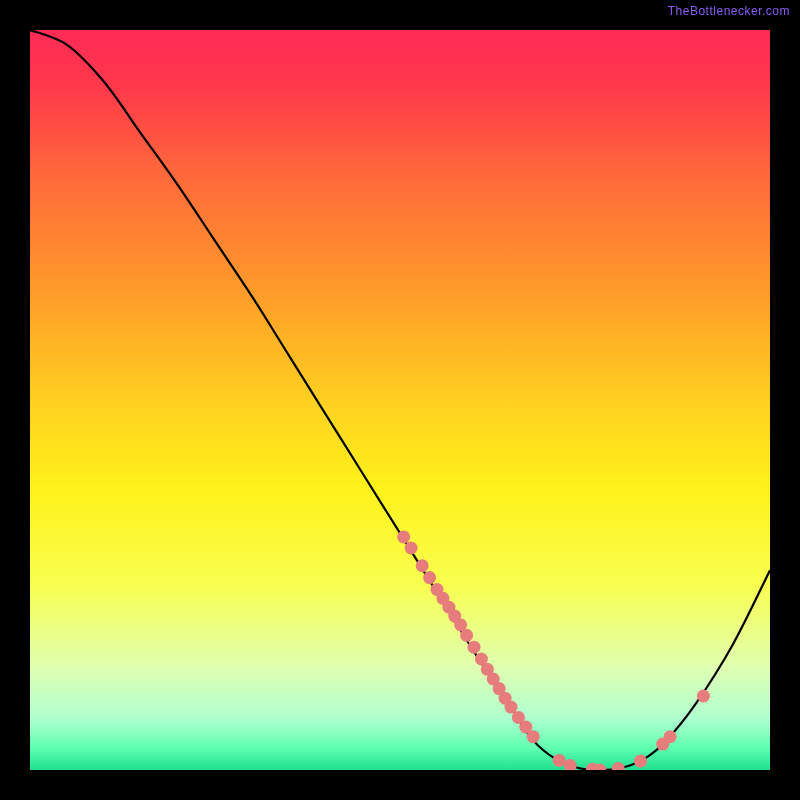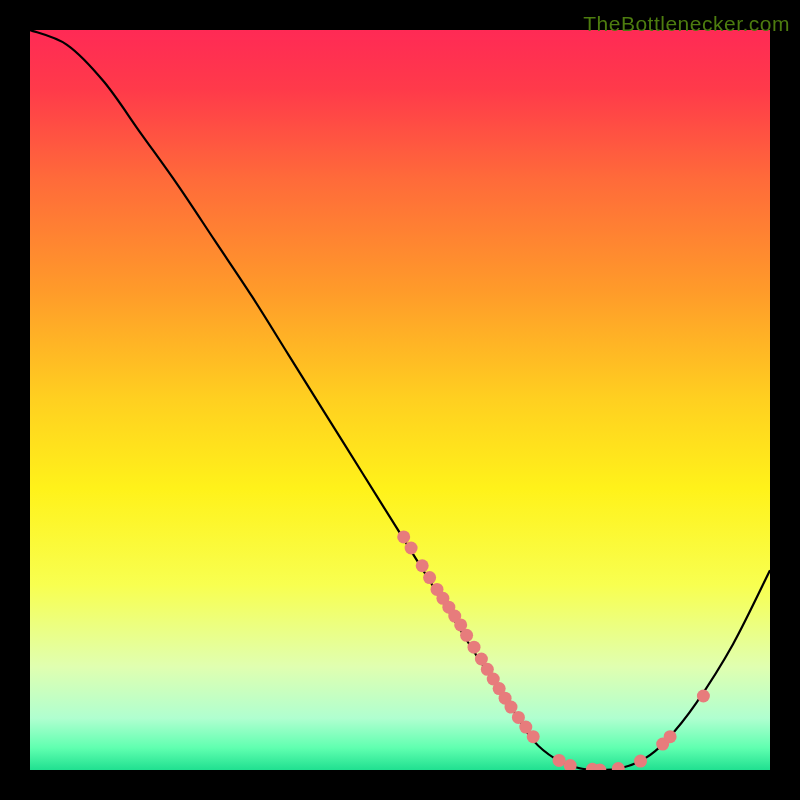--- a/index.html
+++ b/index.html
@@ -6,24 +6,24 @@
     margin: 0;
     padding: 0;
     width: 800px;
     height: 800px;
     background: #000;
     font-family: Arial, Helvetica, sans-serif;
     overflow: hidden;
   }
   .attribution {
     position: absolute;
-    top: 12px;
+    top: 4px;
     right: 10px;
-    color: #4d7c0f;
-    font-size: 21px;
+    color: #8b5cf6;
+    font-size: 12px;
     font-weight: 500;
     letter-spacing: 0.5px;
     z-index: 10;
     font-family: Arial, sans-serif;
   }
   .plot-frame {
     position: absolute;
     left: 30px;
     top: 30px;
     width: 740px;

